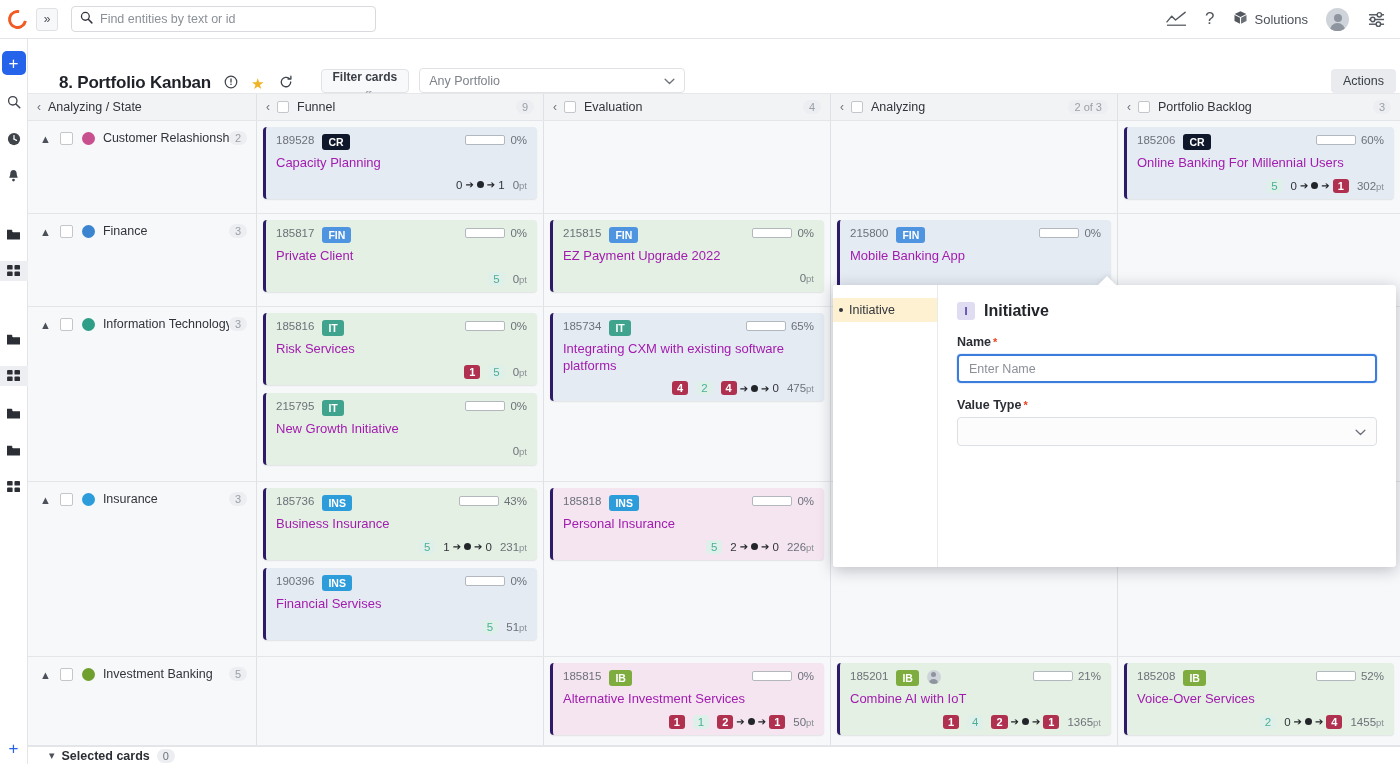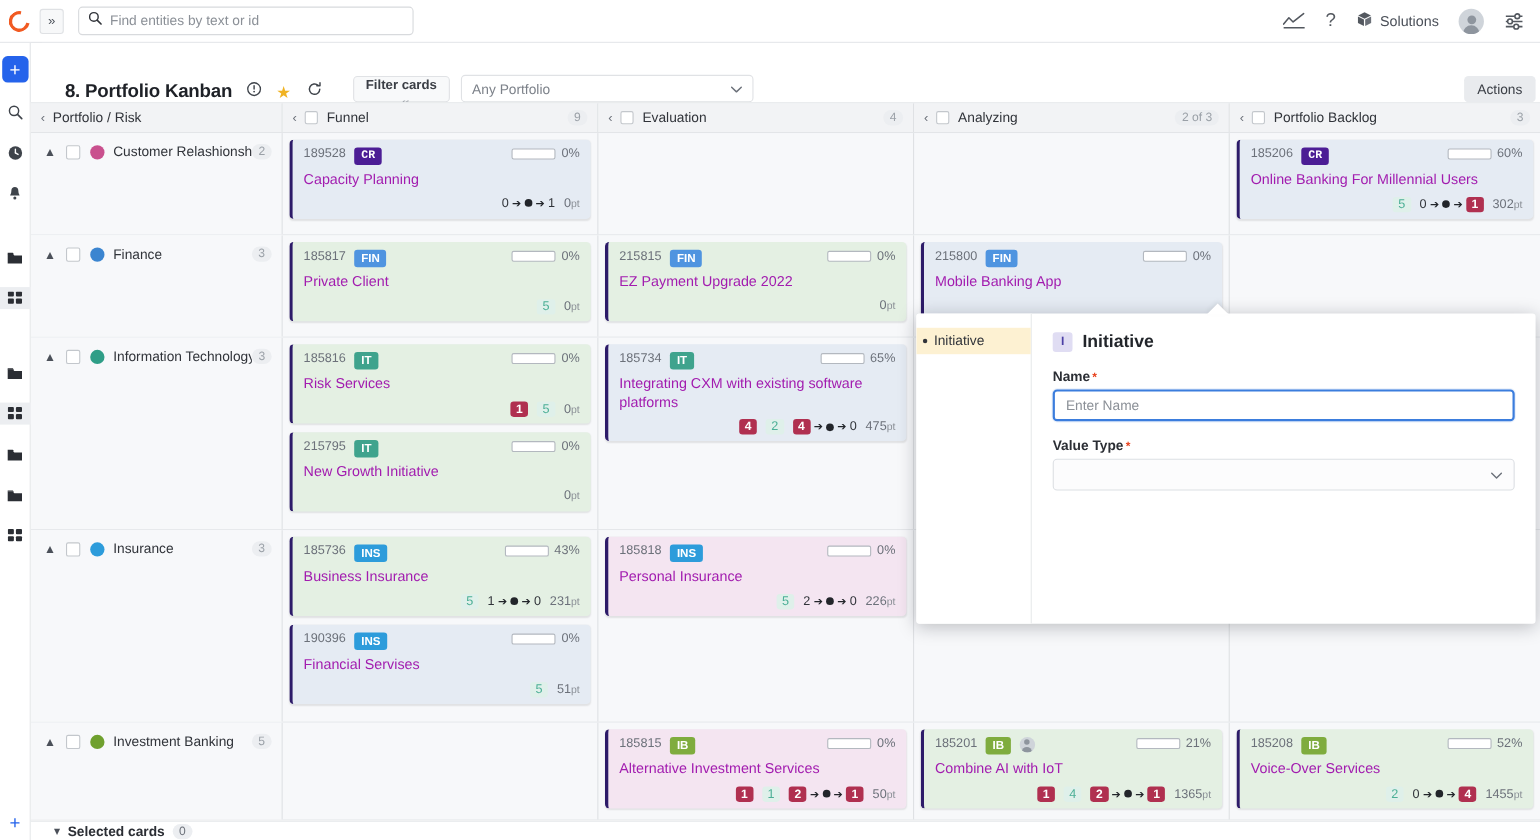--- a/index.html
+++ b/index.html
@@ -147,21 +147,21 @@
     box-shadow: 0 1px 1.5px rgba(0,0,0,0.09); cursor: pointer; min-height: 72px;
   }
   .card.green { background: #e4f0e3; }
   .card.blue  { background: #e5ebf3; }
   .card.pink  { background: #f4e5f1; }
   .card-top { display: flex; align-items: flex-start; gap: 8px; }
   .card-id { font-size: 11.5px; color: #6c717a; }
   .tag {
     font-size: 10.5px; font-weight: bold; color: #fff; border-radius: 3px; padding: 1.5px 6px; line-height: 1.25;
   }
-  .tag.CR  { background: #4c1d95; font-family: Liberation Mono, monospace; }
+  .tag.CR  { background: #0f172a; }
   .tag.FIN { background: #4f94e0; }
   .tag.IT  { background: #3fa38d; }
   .tag.INS { background: #2d9cdb; }
   .tag.IB  { background: #7fac3e; }
   .card-user {
     width: 14px; height: 14px; border-radius: 50%; background: #cfd4da; position: relative; overflow: hidden; flex: none;
   }
   .card-user .h { position: absolute; left: 4.5px; top: 2px; width: 5px; height: 5px; border-radius: 50%; background: #8e959e; }
   .card-user .b { position: absolute; left: 2.5px; bottom: 0; width: 9px; height: 5px; border-radius: 5px 5px 0 0; background: #8e959e; }
   .prog-wrap { margin-left: auto; display: flex; align-items: center; gap: 5px; }
@@ -390,21 +390,21 @@
         </svg>
     </span>
   </div>
   <div id="actions-btn">Actions</div>
 </div>
 
 <div id="board">
   <div id="col-head-row">
     <div class="col-head first">
       <span class="chev-l">‹</span>
-      <span>Portfolio / Risk</span>
+      <span>Analyzing / State</span>
     </div>
     <div class="col-head kcol">
       <span class="chev-l">‹</span>
       <span class="cbx"></span>
       <span>Funnel</span>
       <span class="cnt">9</span>
     </div>
     <div class="col-head kcol">
       <span class="chev-l">‹</span>
       <span class="cbx"></span>

